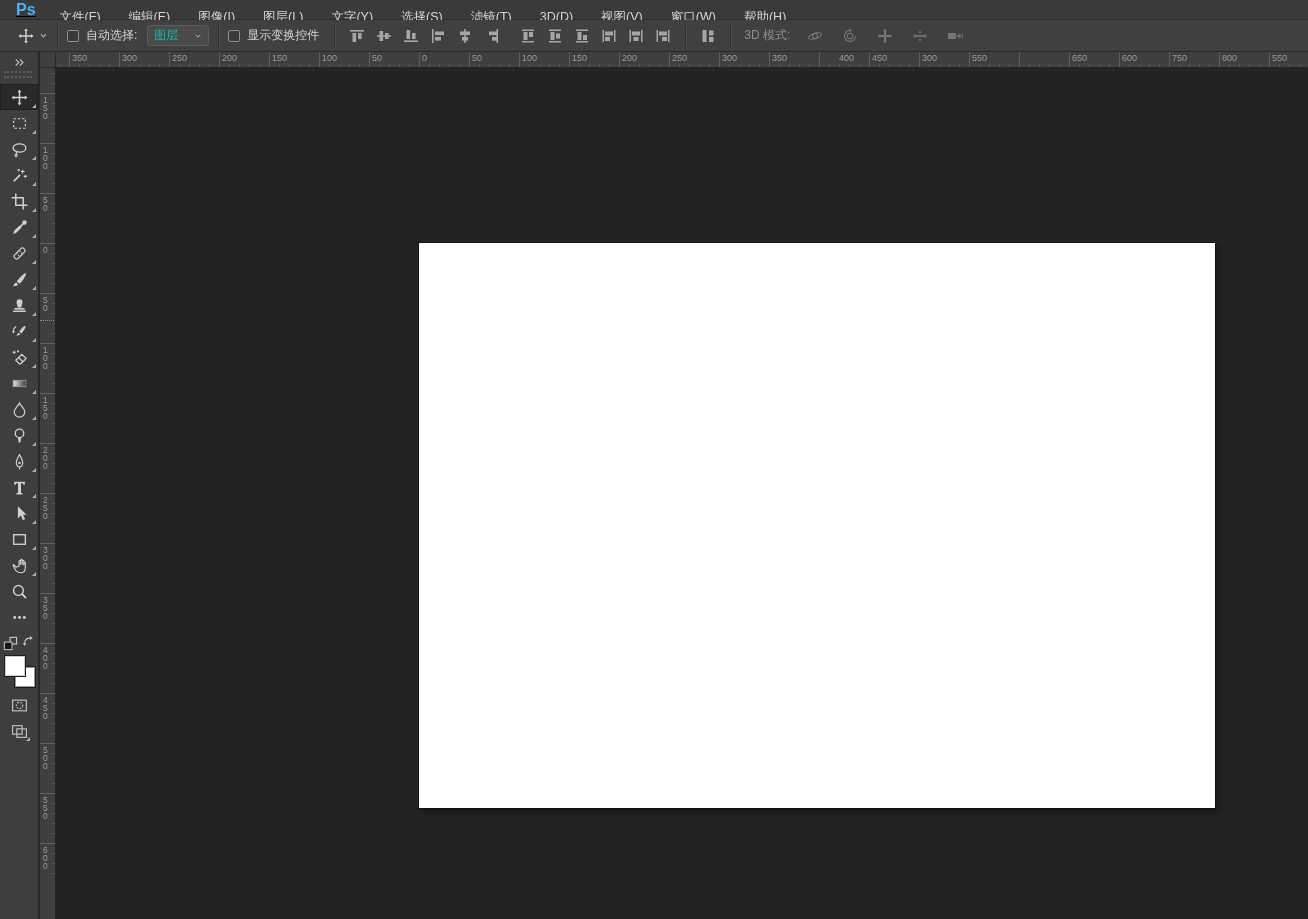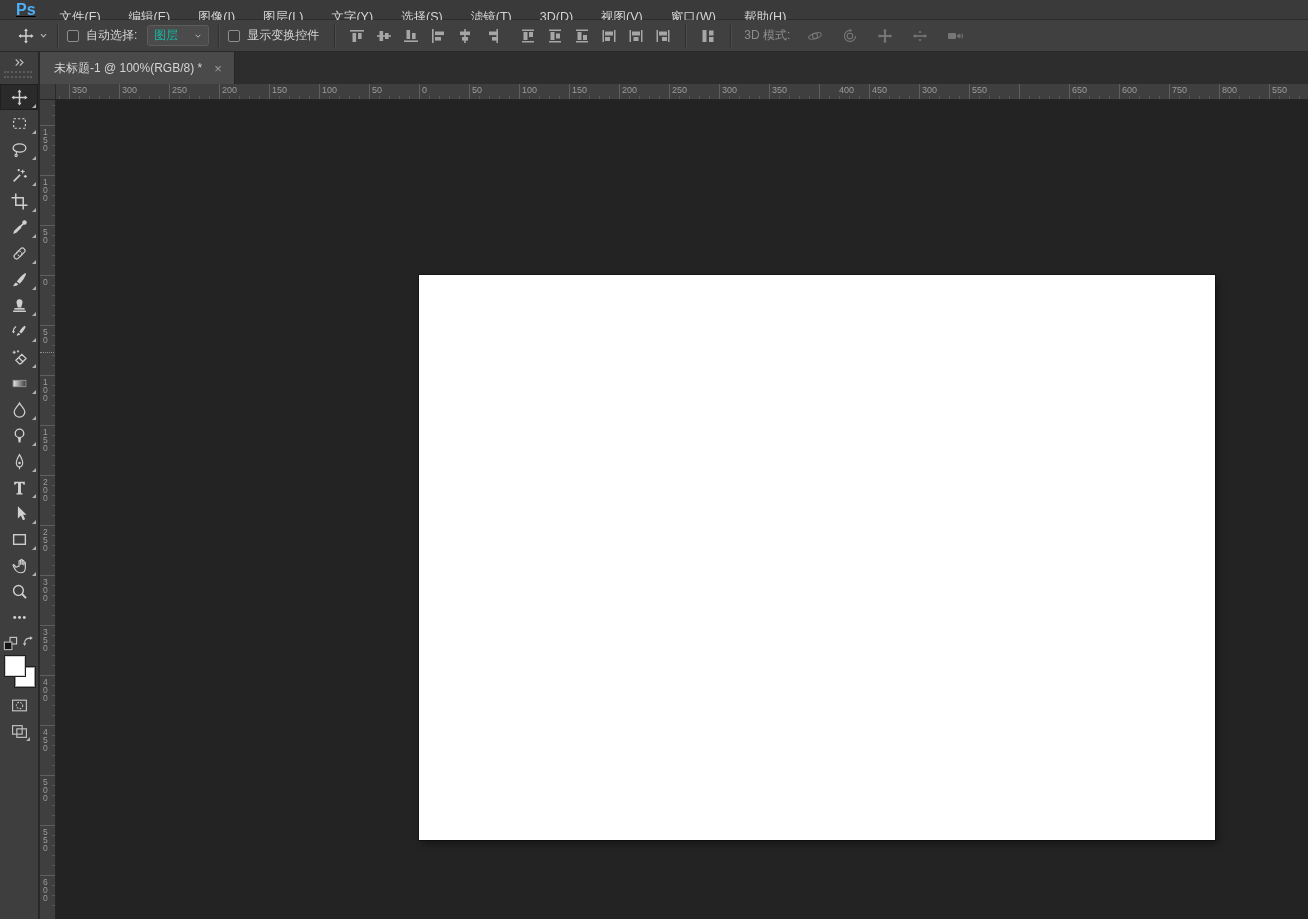--- a/index.html
+++ b/index.html
@@ -602,26 +602,20 @@
         <div class="below-btn smode">
           <svg>
               <use href="#i-screenmode"></use>
             </svg>
           <span class="flyout"></span>
         </div>
       </div>
     </div>
 
     <div class="docarea">
-      <div class="tabbar">
-        <div class="doc-tab">
-          <span>未标题-1 @ 100%(RGB/8) *</span>
-          <span class="close">×</span>
-        </div>
-      </div>
       <div class="rulerrow">
         <div class="ruler-corner"></div>
         <div class="hruler" id="hruler">
             <div class="tick-minor" style="left: 3px;"></div>
             <div class="tick-major" style="left: 13px;"></div>
             <div class="rlabel" style="left: 16px;">350</div>
             <div class="tick-minor" style="left: 23px;"></div>
             <div class="tick-minor" style="left: 33px;"></div>
             <div class="tick-minor" style="left: 43px;"></div>
             <div class="tick-minor" style="left: 53px;"></div>

